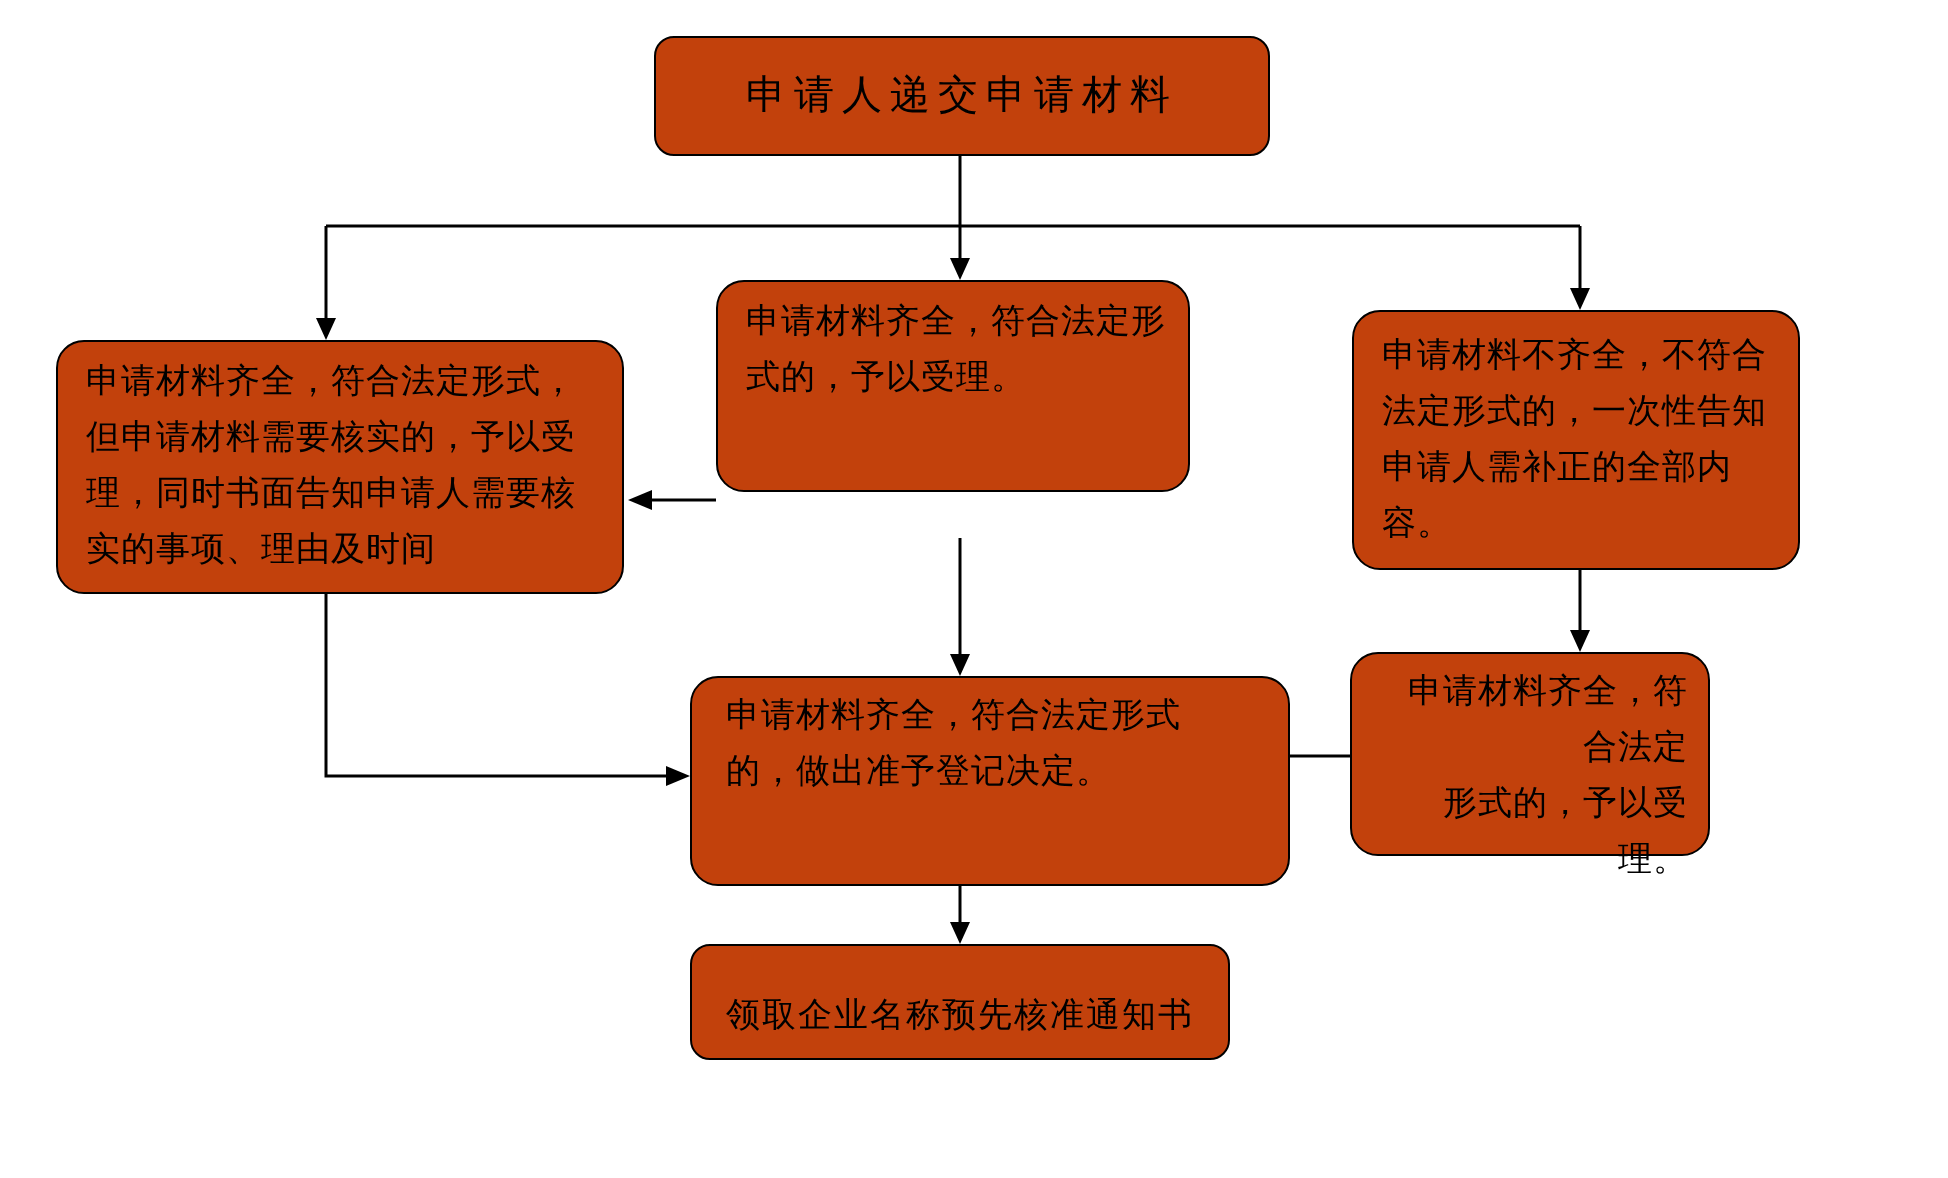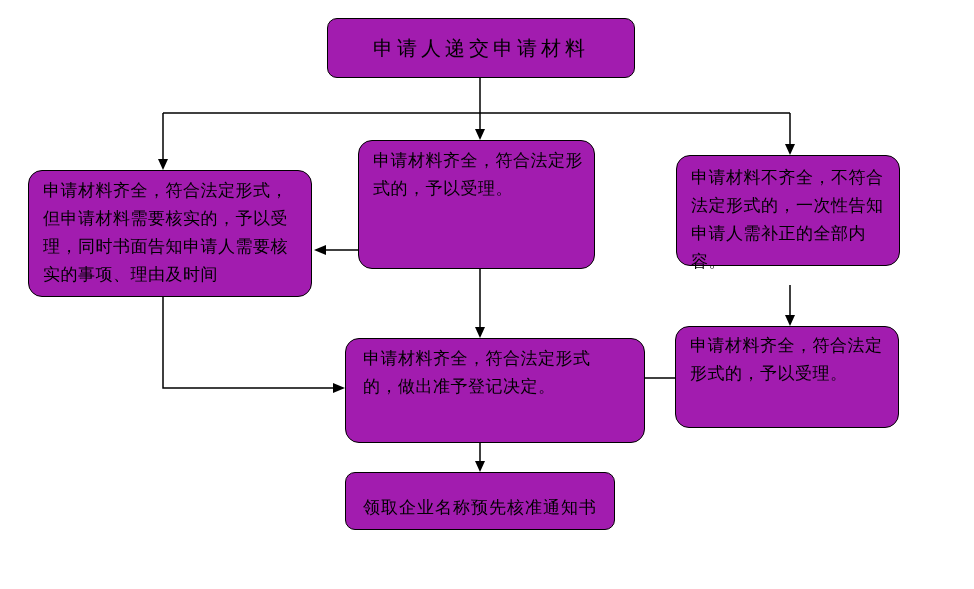--- a/index.html
+++ b/index.html
@@ -12,41 +12,41 @@
     overflow: hidden;
   }
   .edges-layer {
     position: absolute;
     left: 0; top: 0;
     width: 974px; height: 589px;
   }
   .node {
     position: absolute;
     box-sizing: border-box;
-    background: #a21caf;
+    background: #c2410c;
     border: 1.5px solid #000000;
     border-radius: 14px;
     color: #000000;
     font-size: 17px;
     line-height: 28px;
     letter-spacing: 0.5px;
     text-align: left;
   }
   .node .label { white-space: pre-line; display: block; }
 
   .node-submit {
     left: 327px; top: 18px; width: 308px; height: 60px;
     border-radius: 10px;
     display: flex; align-items: center; justify-content: center;
     font-size: 20px; letter-spacing: 4px; line-height: 24px;
   }
   .node-verify-accept   { left: 28px;  top: 170px; width: 284px; height: 127px; padding: 6px 8px 10px 14px; }
-  .node-accept          { left: 358px; top: 140px; width: 237px; height: 129px; padding: 6px 10px 0 14px; }
-  .node-reject-notify   { left: 676px; top: 155px; width: 224px; height: 111px; padding: 8px 8px 0 14px; }
-  .node-accept-corrected{ left: 675px; top: 326px; width: 224px; height: 102px; padding: 5px 10px 0 14px; }
+  .node-accept          { left: 358px; top: 140px; width: 237px; height: 106px; padding: 6px 10px 0 14px; }
+  .node-reject-notify   { left: 676px; top: 155px; width: 224px; height: 130px; padding: 8px 8px 0 14px; }
+  .node-accept-corrected{ left: 675px; top: 326px; width: 180px; height: 102px; padding: 5px 10px 0 14px; text-align: right; }
   .node-decision        { left: 345px; top: 338px; width: 300px; height: 105px; padding: 7px 12px 0 17px; font-family: Liberation Mono, monospace; }
   .node-receive {
     left: 345px; top: 472px; width: 270px; height: 58px;
     border-radius: 10px;
     padding-top: 23px; text-align: center; line-height: 24px; letter-spacing: 1px;
   }
   .edge { stroke: #000000; stroke-width: 1.5; fill: none; }
   .arrowhead { fill: #000000; stroke: none; }
 </style>
 </head>

